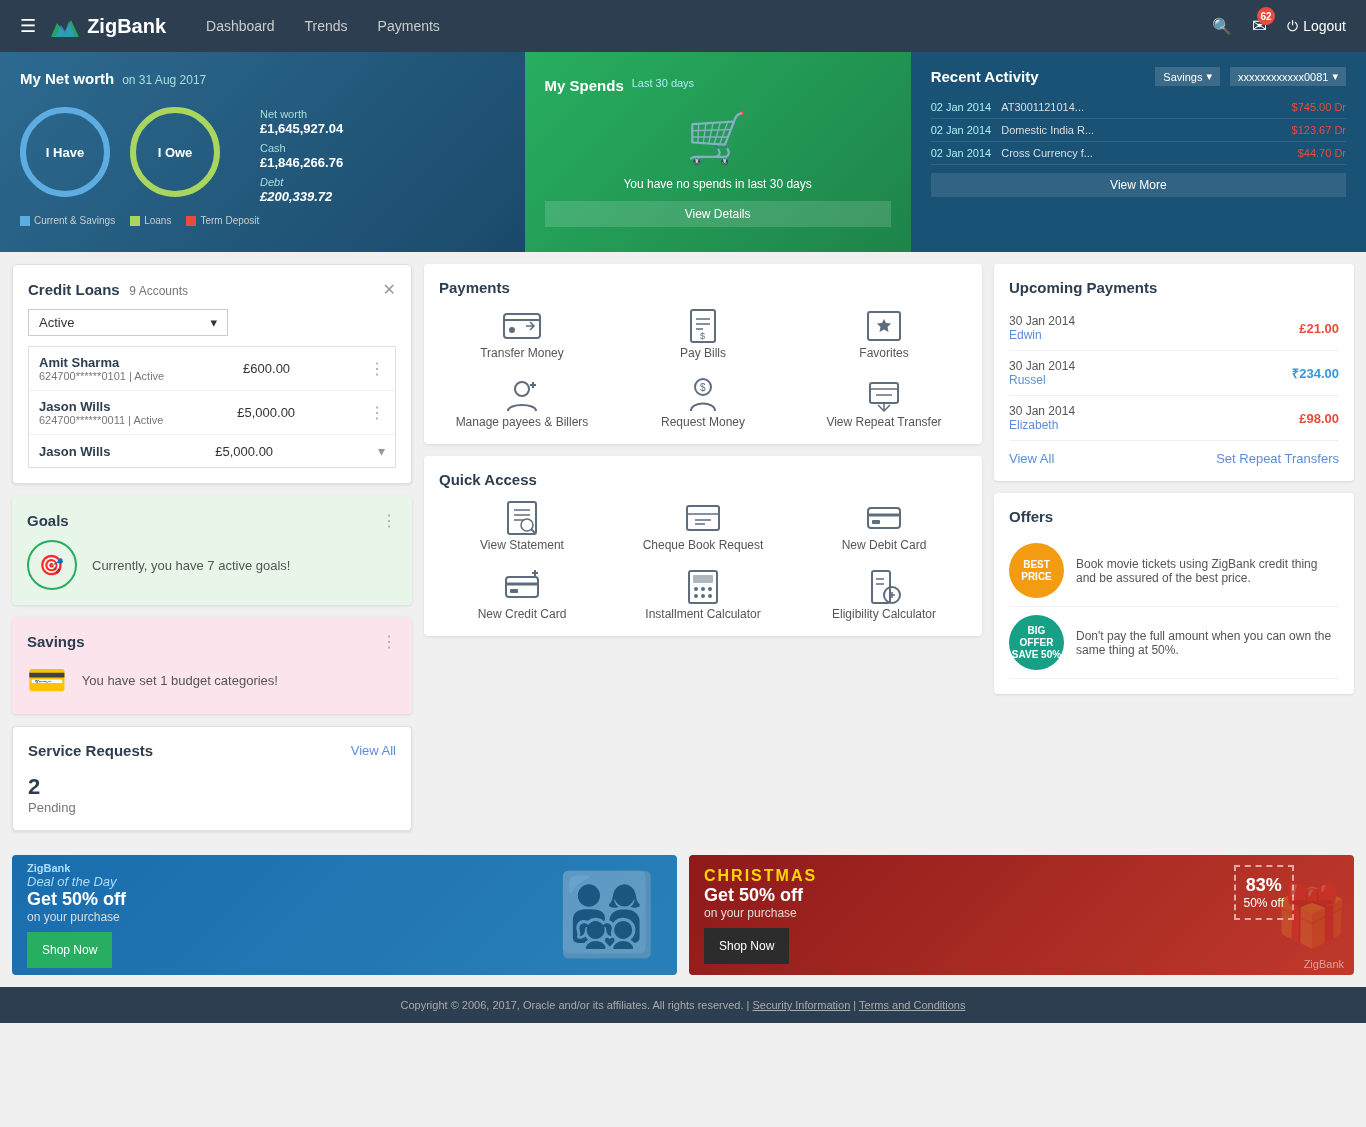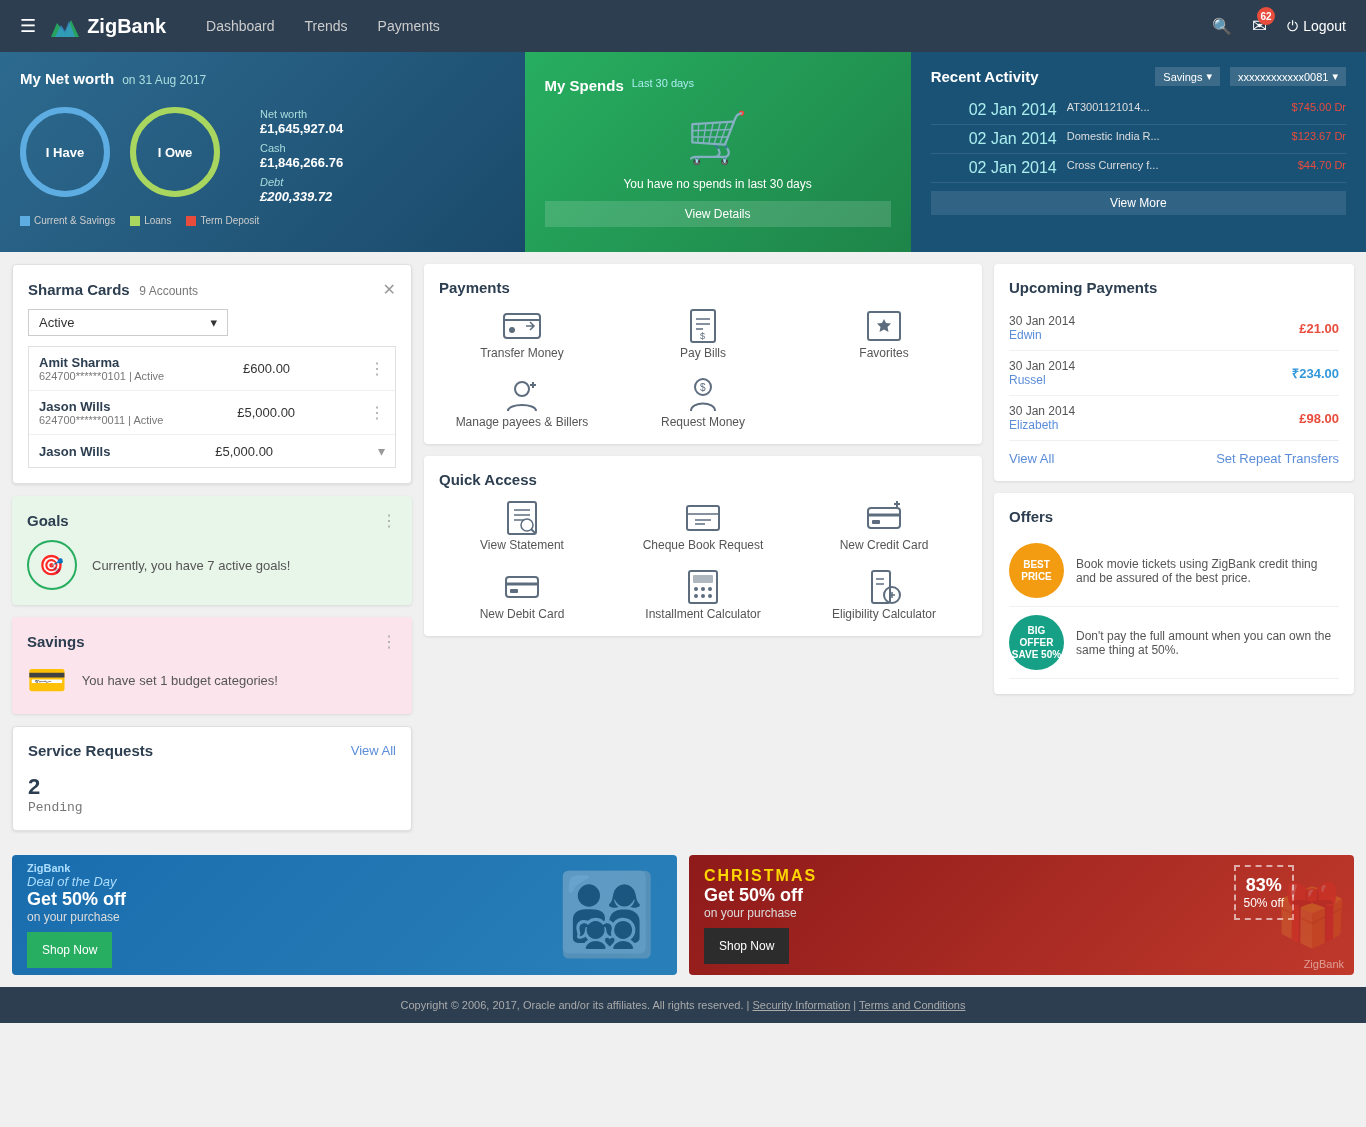--- a/index.html
+++ b/index.html
@@ -39,21 +39,21 @@
     .legend-dot { width: 10px; height: 10px; }
     .spends-title { color: white; font-size: 15px; font-weight: bold; margin-bottom: 5px; }
     .spends-sub { color: #aee; font-size: 11px; margin-bottom: 10px; }
     .spends-msg { color: white; font-size: 12px; text-align: center; }
     .view-details-btn { background: rgba(255,255,255,0.15); color: white; border: none; padding: 6px 20px; margin-top: 10px; cursor: pointer; font-size: 12px; width: 100%; }
     .activity-header { display: flex; align-items: center; justify-content: space-between; margin-bottom: 10px; }
     .activity-title { color: white; font-size: 15px; font-weight: bold; }
     .activity-select { display: flex; gap: 10px; padding-left: 11px; }
     .select-box { background: rgba(255,255,255,0.15); color: white; border: none; padding: 3px 8px; font-size: 11px; cursor: pointer; display: flex; align-items: center; gap: 4px; }
     .activity-row { display: flex; justify-content: space-between; padding: 5px 0; border-bottom: 1px solid rgba(255,255,255,0.1); }
-    .activity-date { color: #aee; font-size: 16px; margin-left: 38px; }
+    .activity-date { color: #aee; font-size: 11px; }
     .activity-desc { color: #ddd; font-size: 11px; flex: 1; margin: 0 10px; }
     .activity-amount { color: #e74c3c; font-size: 11px; }
     .view-more-btn { background: rgba(255,255,255,0.1); color: white; border: none; padding: 5px; width: 100%; margin-top: 8px; cursor: pointer; font-size: 12px; }
 
     
     .main { display: flex; gap: 12px; padding: 12px; }
     .col-left { width: 400px; flex-shrink: 0; }
     .col-mid { flex: 1; }
     .col-right { width: 360px; flex-shrink: 0; }
 
@@ -108,21 +108,21 @@
     .offer-badge { width: 55px; height: 55px; border-radius: 50%; display: flex; align-items: center; justify-content: center; flex-shrink: 0; }
     .offer-best-price { background: #f39c12; }
     .offer-big-offer { background: #16a085; }
     .offer-badge-text { color: white; font-size: 10px; font-weight: bold; text-align: center; line-height: 1.2; }
     .offer-desc { font-size: 12px; color: #555; }
 
     
     .service-card { border: 1px solid #e0e0e0; }
     .service-header { display: flex; justify-content: space-between; align-items: center; }
     .service-pending { font-size: 22px; font-weight: bold; color: #2c3e50; margin-top: 15px; }
-    .service-pending-label { font-size: 13px; color: #777; font-family: Liberation Mono, monospace; }
+    .service-pending-label { font-size: 13px; color: #777; }
     .view-all-link { color: #5b8dd9; font-size: 13px; cursor: pointer; }
 
     
     .banners { display: flex; gap: 12px; padding: 0 12px 12px; }
     .banner { flex: 1; height: 120px; border-radius: 4px; overflow: hidden; position: relative; display: flex; align-items: center; }
     .banner-zigbank { background: linear-gradient(135deg, #1a6dad, #2980b9); }
     .banner-christmas { background: linear-gradient(135deg, #8e1a1a, #c0392b); }
     .banner-text { color: white; padding: 15px; z-index: 2; }
     .banner-brand { font-size: 11px; font-weight: bold; color: #adf; }
     .banner-deal { font-size: 13px; font-style: italic; color: #adf; }
@@ -265,21 +265,21 @@
   </div>
 </div>
 
 <div class="main">
 
   <div class="col-left">
 
     <div class="card credit-cards-card">
       <div class="card-header">
         <div>
-          <span class="card-title">Sharma Cards</span>
+          <span class="card-title">Credit Loans</span>
           <span style="color:#777; font-size:12px; margin-left:6px;">9 Accounts</span>
         </div>
         <span class="close-btn">✕</span>
       </div>
       <div class="dropdown-select">
         <span>Active</span>
         <span>▾</span>
       </div>
       <div class="cc-list">
         <div class="cc-item">
@@ -395,20 +395,30 @@
 
         <div class="payment-item">
           <svg class="icon-svg" viewBox="0 0 40 40">
             <circle cx="20" cy="12" r="8" fill="none" stroke="#5d6d7e" stroke-width="2"></circle>
             <text x="17" y="16" font-size="10" fill="#5d6d7e">$</text>
             <path d="M8 36 C8 26 32 26 32 36" fill="none" stroke="#5d6d7e" stroke-width="2"></path>
           </svg>
           <span class="payment-label">Request Money</span>
         </div>
 
+        <div class="payment-item">
+          <svg class="icon-svg" viewBox="0 0 40 40">
+            <rect x="6" y="8" width="28" height="20" rx="2" fill="none" stroke="#5d6d7e" stroke-width="2"></rect>
+            <line x1="6" y1="14" x2="34" y2="14" stroke="#5d6d7e" stroke-width="1.5"></line>
+            <line x1="12" y1="20" x2="28" y2="20" stroke="#5d6d7e" stroke-width="1.5"></line>
+            <path d="M14 30 L20 36 L26 30" fill="none" stroke="#5d6d7e" stroke-width="1.5"></path>
+            <line x1="20" y1="28" x2="20" y2="36" stroke="#5d6d7e" stroke-width="1.5"></line>
+          </svg>
+          <span class="payment-label">View Repeat Transfer</span>
+        </div>
       </div>
     </div>
 
     <div class="card">
       <div class="card-header">
         <span class="card-title">Quick Access</span>
       </div>
       <div class="quick-access-grid">
 
         <div class="qa-item">
@@ -431,33 +441,33 @@
             <line x1="12" y1="26" x2="22" y2="26" stroke="#5d6d7e" stroke-width="1.5"></line>
           </svg>
           <span class="qa-label">Cheque Book Request</span>
         </div>
 
         <div class="qa-item">
           <svg class="icon-svg" viewBox="0 0 40 40">
             <rect x="4" y="10" width="32" height="20" rx="3" fill="none" stroke="#5d6d7e" stroke-width="2"></rect>
             <line x1="4" y1="17" x2="36" y2="17" stroke="#5d6d7e" stroke-width="3"></line>
             <rect x="8" y="22" width="8" height="4" rx="1" fill="#5d6d7e"></rect>
-            <line x1="30" y1="6" x2="36" y2="6" stroke="#5d6d7e" stroke-width="2"></line>
-            <line x1="33" y1="3" x2="33" y2="9" stroke="#5d6d7e" stroke-width="2"></line>
-          </svg>
-          <span class="qa-label">New Credit Card</span>
+          </svg>
+          <span class="qa-label">New Debit Card</span>
         </div>
 
         <div class="qa-item">
           <svg class="icon-svg" viewBox="0 0 40 40">
             <rect x="4" y="10" width="32" height="20" rx="3" fill="none" stroke="#5d6d7e" stroke-width="2"></rect>
             <line x1="4" y1="17" x2="36" y2="17" stroke="#5d6d7e" stroke-width="3"></line>
             <rect x="8" y="22" width="8" height="4" rx="1" fill="#5d6d7e"></rect>
-          </svg>
-          <span class="qa-label">New Debit Card</span>
+            <line x1="30" y1="6" x2="36" y2="6" stroke="#5d6d7e" stroke-width="2"></line>
+            <line x1="33" y1="3" x2="33" y2="9" stroke="#5d6d7e" stroke-width="2"></line>
+          </svg>
+          <span class="qa-label">New Credit Card</span>
         </div>
 
         <div class="qa-item">
           <svg class="icon-svg" viewBox="0 0 40 40">
             <rect x="6" y="4" width="28" height="32" rx="2" fill="none" stroke="#5d6d7e" stroke-width="2"></rect>
             <rect x="10" y="8" width="20" height="8" rx="1" fill="#5d6d7e" opacity="0.5"></rect>
             <circle cx="13" cy="22" r="2" fill="#5d6d7e"></circle>
             <circle cx="20" cy="22" r="2" fill="#5d6d7e"></circle>
             <circle cx="27" cy="22" r="2" fill="#5d6d7e"></circle>
             <circle cx="13" cy="29" r="2" fill="#5d6d7e"></circle>

